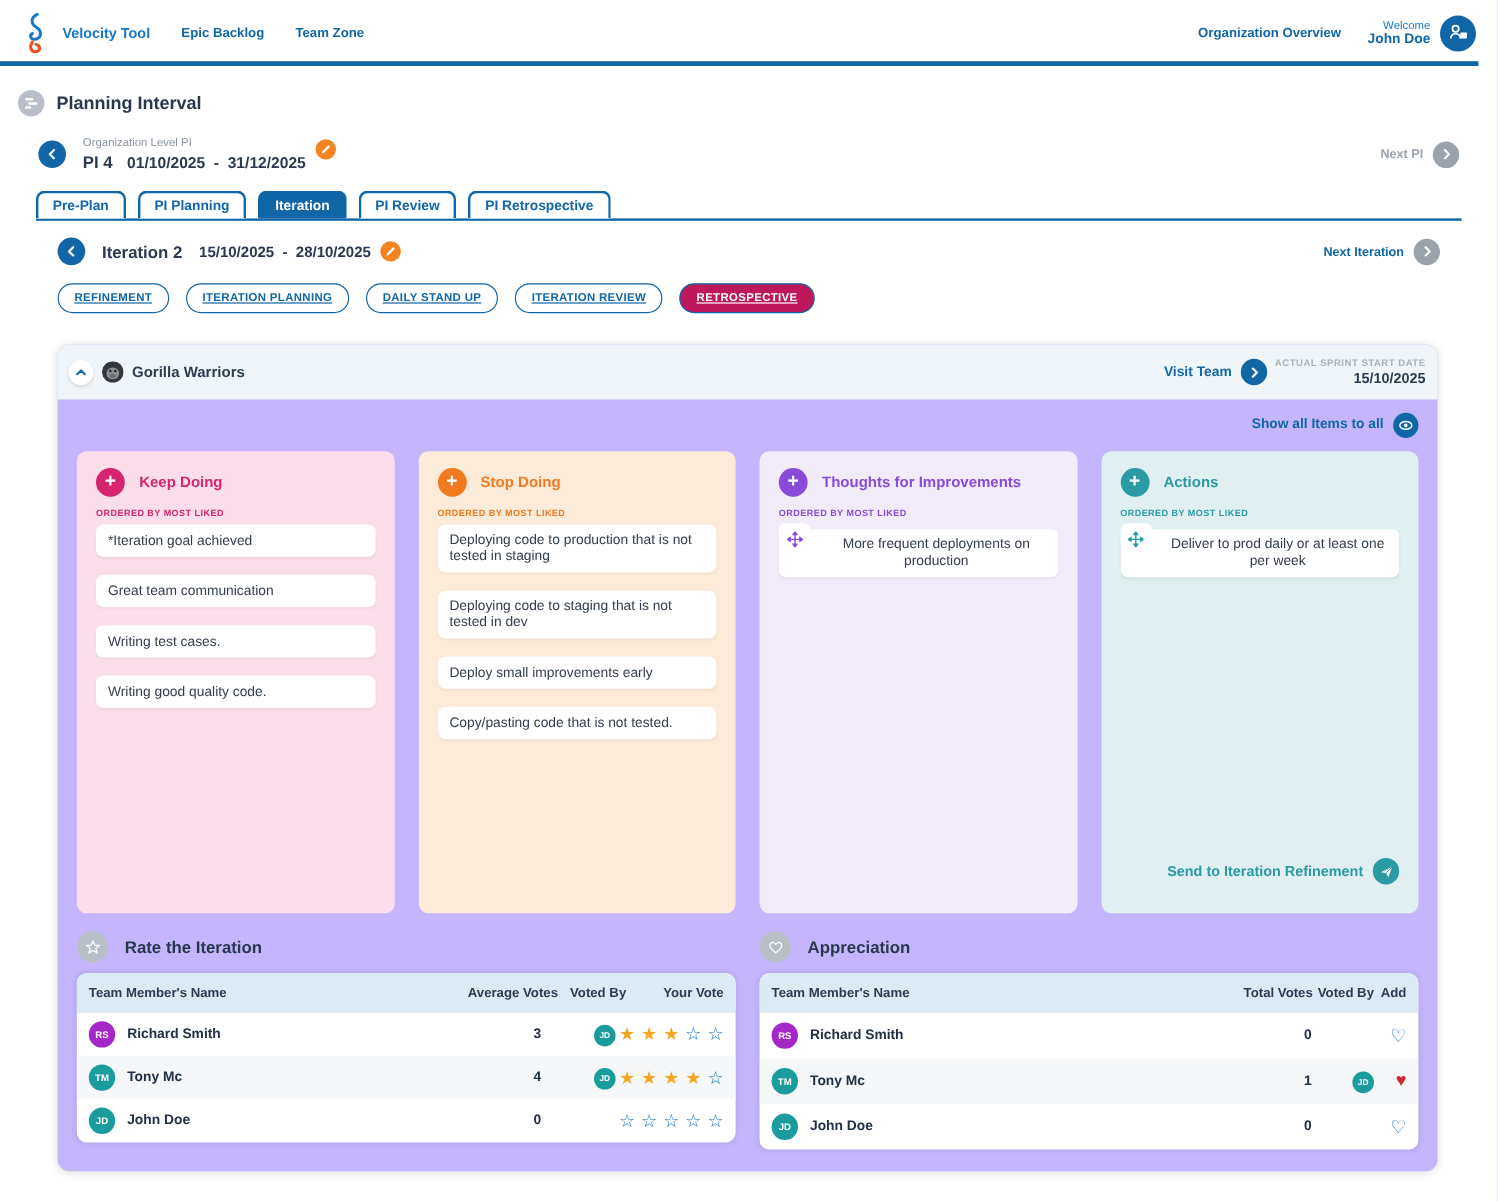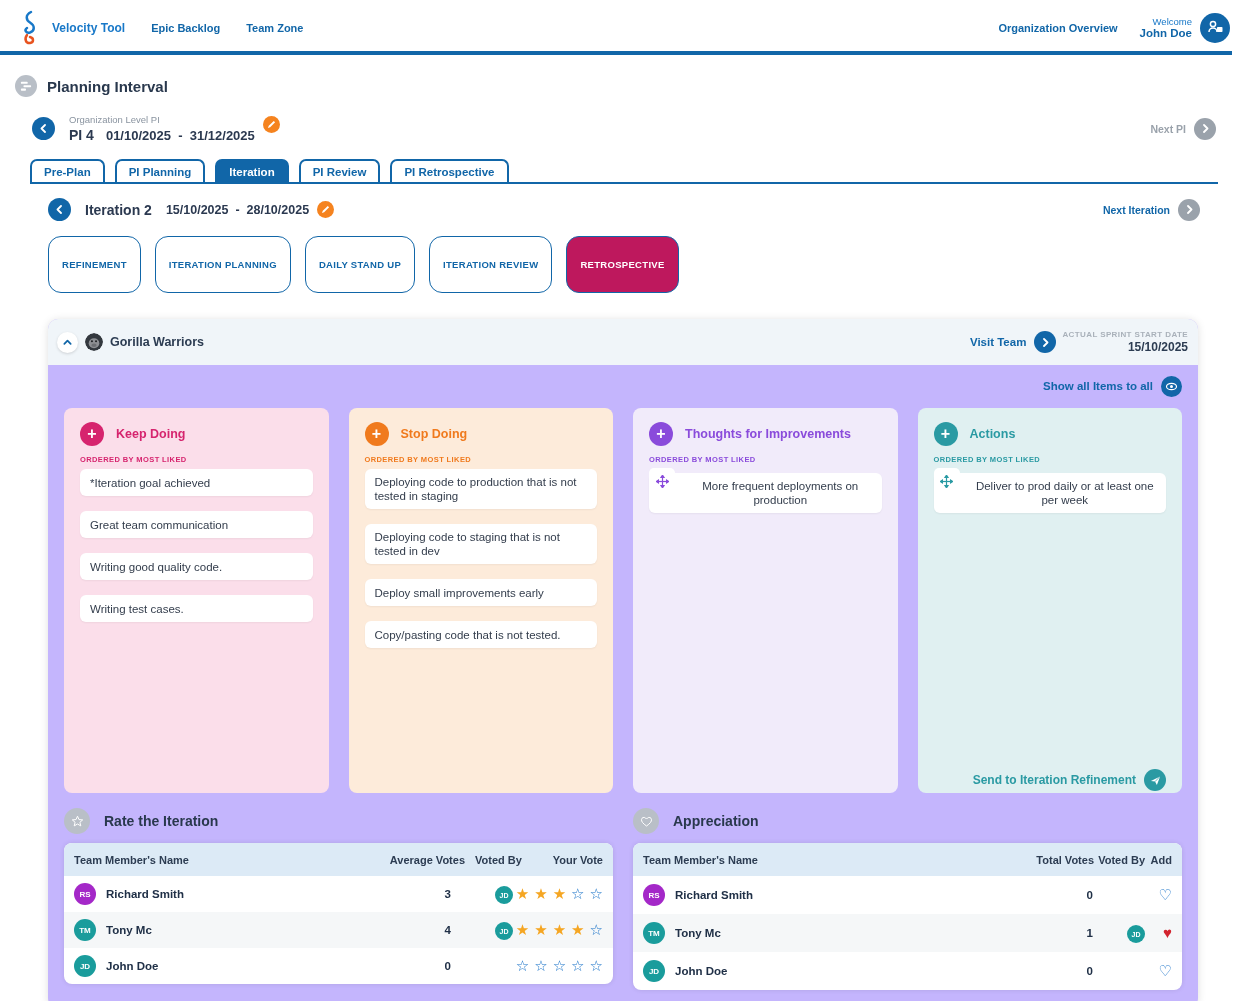--- a/index.html
+++ b/index.html
@@ -36,21 +36,21 @@
 
 .tabs-row { display:flex; margin:16px 30px 0 30px; border-bottom:2px solid #1166a8; }
 .tab { border:2px solid #1166a8; border-bottom:none; border-radius:7px 7px 0 0; padding:5px 12px 4px 12px; font-size:11.5px; font-weight:bold; color:#1166a8; background:#fff; margin-right:10px; }
 .tab.active { background:#1166a8; color:#fff; }
 
 .iter-row { display:flex; align-items:center; margin:14px 48px 0 48px; }
 .iter-title { font-size:14px; font-weight:bold; color:#2b3950; margin-left:14px; }
 .iter-dates { font-size:12.5px; font-weight:bold; color:#2b3950; margin-left:14px; }
 
 .pills-row { display:flex; margin:15px 0 0 48px; }
-.pill { border:1.5px solid #1166a8; border-radius:13px; padding:22px 13px; font-size:9.5px; font-weight:bold; letter-spacing:.3px; color:#1166a8; background:#fff; margin-right:14px; }
+.pill { border:1.5px solid #1166a8; border-radius:13px; padding:6px 13px; font-size:9.5px; font-weight:bold; letter-spacing:.3px; color:#1166a8; background:#fff; margin-right:14px;text-decoration:underline; }
 .pill.active { background:#be185d; color:#fff; }
 
 .team-panel { margin:26px 50px 0 48px; width:1150px; border-radius:10px; background:#c4b5fd; box-shadow:0 1px 8px rgba(0,0,0,.13); }
 .panel-header { background:#f0f5f9; border-radius:10px 10px 0 0; height:46px; display:flex; align-items:center; padding:0 10px 0 9px; }
 .collapse-btn { width:21px; height:21px; border-radius:50%; background:#fff; box-shadow:0 1px 3px rgba(0,0,0,.15); display:flex; align-items:center; justify-content:center; }
 .team-avatar { width:18px; height:18px; border-radius:50%; margin-left:7px; }
 .team-name { font-size:12.5px; font-weight:bold; color:#2c3c52; margin-left:7px; }
 .panel-header-right { margin-left:auto; display:flex; align-items:center; }
 .visit-label { font-size:11.5px; font-weight:bold; color:#1166a8; margin-right:8px; }
 .sprint-block { margin-left:6px; text-align:right; }
@@ -64,21 +64,21 @@
 .columns { display:grid; grid-template-columns:repeat(4, 1fr); gap:20px; height:385px; margin-top:1px; }
 .retro-col { border-radius:8px; padding:14px 16px; position:relative; background:var(--bg); }
 .col-head { display:flex; align-items:center; }
 .plus-btn { width:24px; height:24px; border-radius:50%; background:var(--accent); color:#fff; display:flex; align-items:center; justify-content:center; font-size:16px; font-weight:bold; flex:none; }
 .col-title { font-size:12.5px; font-weight:bold; color:var(--accent); margin-left:12px; }
 .ordered-label { margin-top:9px; font-size:7.5px; font-weight:bold; color:var(--accent); letter-spacing:.4px; }
 .cards { margin-top:5px; display:flex; flex-direction:column; gap:15px; }
 .card { background:#fff; border-radius:6px; padding:6px 10px; font-size:11.5px; color:#333d4c; line-height:14px; box-shadow:0 1px 2px rgba(0,0,0,.05); min-height:27px; display:flex; flex-direction:column; justify-content:center; }
 .card.draggable { position:relative; padding-left:40px; margin-top:4px;text-align:center; }
 .drag-handle { position:absolute; left:0; top:-5px; width:26px; height:26px; background:#fff; border-radius:5px; display:flex; align-items:center; justify-content:center; }
-.col-footer { position:absolute; bottom:2px; right:16px; display:flex; align-items:center; gap:8px; }
+.col-footer { position:absolute; bottom:24px; right:16px; display:flex; align-items:center; gap:8px; }
 .send-label { font-size:12px; font-weight:bold; color:var(--accent); }
 .send-btn { width:22px; height:22px; border-radius:50%; background:var(--accent); display:flex; align-items:center; justify-content:center; }
 
 .tables-row { display:grid; grid-template-columns:1fr 1fr; gap:20px; margin-top:15px; }
 .table-title-row { display:flex; align-items:center; margin-bottom:9px; }
 .table-title { font-size:14px; font-weight:bold; color:#29384d; margin-left:14px; }
 .vote-table { background:#fff; border-radius:8px; box-shadow:0 0 5px rgba(0,0,0,.1); overflow:hidden; }
 .t-row { display:grid; align-items:center; height:36px; padding:0 10px; }
 .t-row.rate { grid-template-columns:1fr 92px 48px 90px; }
 .t-row.appr { grid-template-columns:1fr 92px 51px 27px; }
@@ -252,24 +252,24 @@
     </div>
     <div class="ordered-label">ORDERED BY MOST LIKED</div>
     <div class="cards">
             <div class="card">
               <span>*Iteration goal achieved</span>
             </div>
             <div class="card">
               <span>Great team communication</span>
             </div>
             <div class="card">
+              <span>Writing test cases.</span>
+            </div>
+            <div class="card">
               <span>Writing good quality code.</span>
-            </div>
-            <div class="card">
-              <span>Writing test cases.</span>
             </div>
           </div>
         </div>
         <div class="retro-col" style="--accent: #f07a1d; --bg: #fdebda;">
     <div class="col-head">
       <div class="plus-btn">+</div>
       <span class="col-title">Stop Doing</span>
     </div>
     <div class="ordered-label">ORDERED BY MOST LIKED</div>
     <div class="cards">

